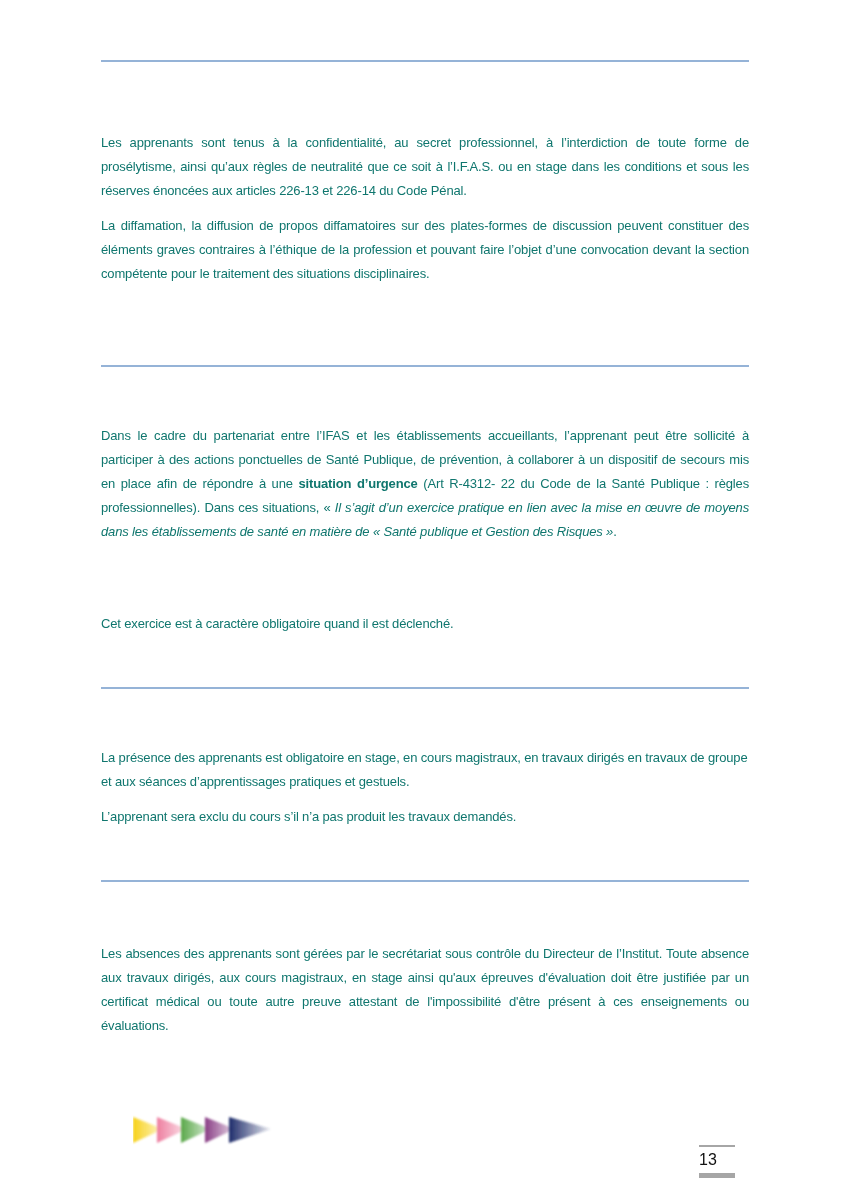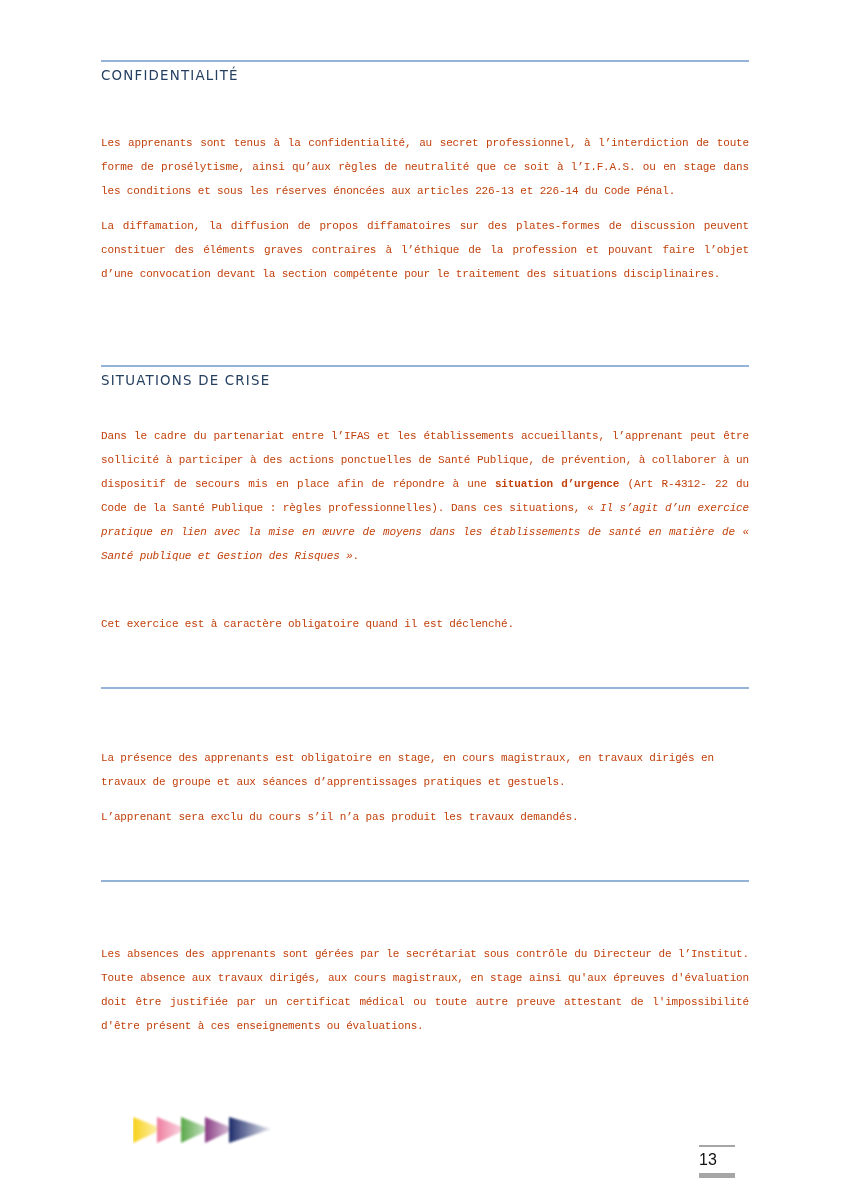--- a/index.html
+++ b/index.html
@@ -36,24 +36,24 @@
       font-size: 13.4px;
       letter-spacing: 1.2px;
       color: #243f60;
       margin-top: 5px;
       line-height: 18px;
     }
     .para {
       position: absolute;
       left: 0;
       width: 648px;
-      font-family: Liberation Mono, monospace;
-      font-size: 11px;
+      font-family: Liberation Sans, sans-serif;
+      font-size: 13px;
       line-height: 24px;
-      color: #c2410c;
+      color: #0f766e;
       text-align: justify;
       letter-spacing: -0.15px;
     }
     .para.left { text-align: left; }
     .para b { font-weight: bold; }
     .para i { font-style: italic; }
 
     .logo {
       position: absolute;
       left: 133px;
@@ -85,28 +85,26 @@
       width: 36px;
     }
   </style>
 </head>
 <body>
 
 <div class="page">
 
   <div class="section" style="top:60px;">
     <div class="rule"></div>
-    <div class="heading">CONFIDENTIALITÉ</div>
   </div>
   <div class="para" style="top:131px;">Les apprenants sont tenus à la confidentialité, au secret professionnel, à l’interdiction de toute forme de prosélytisme, ainsi qu’aux règles de neutralité que ce soit à l’I.F.A.S. ou en stage dans les conditions et sous les réserves énoncées aux articles 226-13 et 226-14 du Code Pénal.</div>
   <div class="para" style="top:214px;">La diffamation, la diffusion de propos diffamatoires sur des plates-formes de discussion peuvent constituer des éléments graves contraires à l’éthique de la profession et pouvant faire l’objet d’une convocation devant la section compétente pour le traitement des situations disciplinaires.</div>
 
   <div class="section" style="top:365px;">
     <div class="rule"></div>
-    <div class="heading">SITUATIONS DE CRISE</div>
   </div>
   <div class="para" style="top:424px;"><span>Dans le cadre du partenariat entre l’IFAS et les établissements accueillants, l’apprenant peut être sollicité à participer à des actions ponctuelles de Santé Publique, de prévention, à collaborer à un dispositif de secours mis en place afin de répondre à une </span><b>situation d’urgence</b><span> (Art R-4312- 22 du Code de la Santé Publique : règles professionnelles). Dans ces situations, « </span><i>Il s’agit d’un exercice pratique en lien avec la mise en œuvre de moyens dans les établissements de santé en matière de « Santé publique et Gestion des Risques »</i><span>.</span></div>
   <div class="para left" style="top:612px;">Cet exercice est à caractère obligatoire quand il est déclenché.</div>
 
   <div class="section" style="top:687px;">
     <div class="rule"></div>
   </div>
   <div class="para left" style="top:746px;">La présence des apprenants est obligatoire en stage, en cours magistraux, en travaux dirigés en travaux de groupe et aux séances d’apprentissages pratiques et gestuels.</div>
   <div class="para left" style="top:805px;">L’apprenant sera exclu du cours s’il n’a pas produit les travaux demandés.</div>
 

